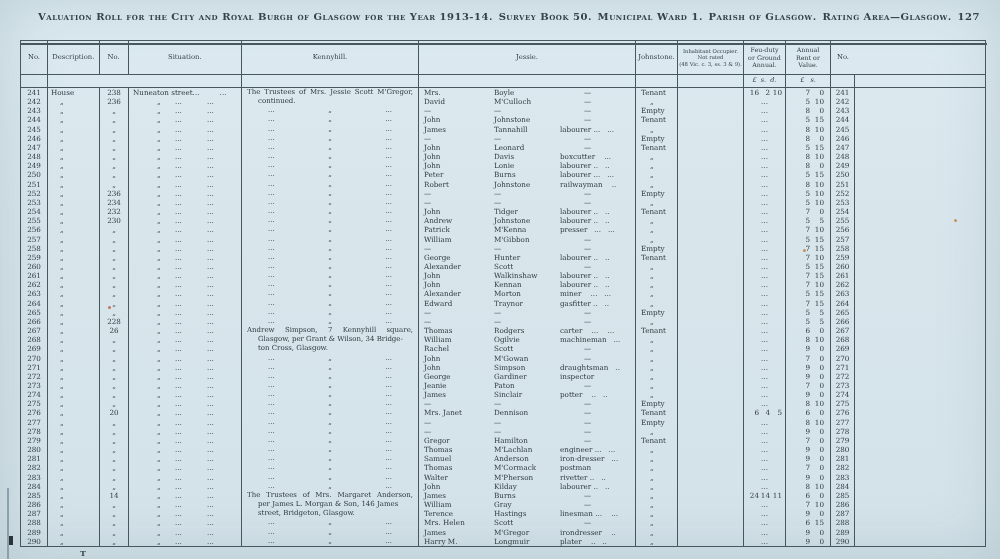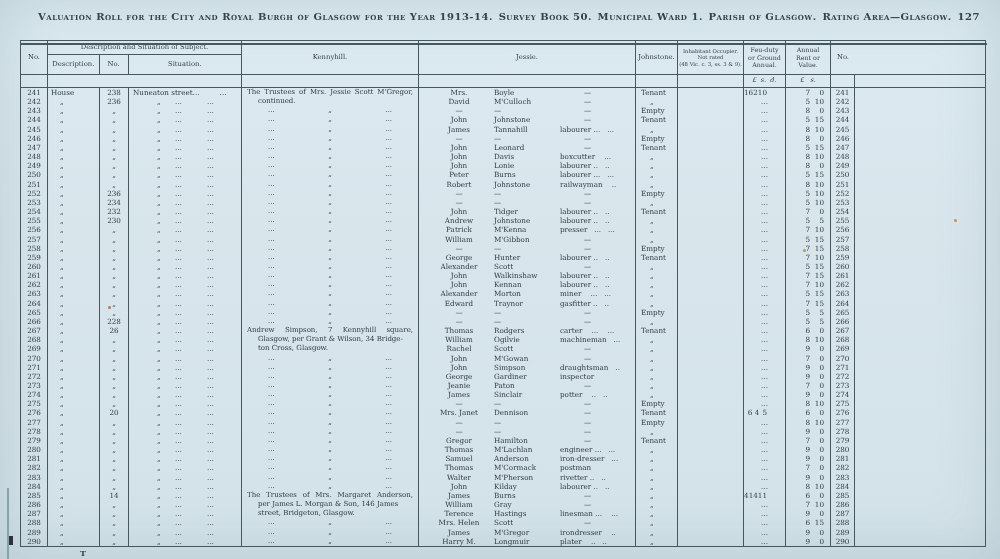--- a/index.html
+++ b/index.html
@@ -60,25 +60,25 @@
   .c-hno{ text-align:center; }
   .c-sit{ display:flex; }
   .sit-main{ flex:1; padding-left:4px; }
   .sit-main.dit{ padding-left:28px; }
   .sit-d1{ width:32px; } .sit-d2{ width:34px; }
   .c-prop{ font-size:7px; }
   .c-prop.just{ padding:0 5px; text-align:justify; text-align-last:justify; }
   .c-prop.ind{ padding-left:16px; }
   .c-prop.dit{ display:flex; justify-content:space-between; padding:0 26px; }
   .c-ten{ display:flex; padding-left:5px; }
-  .t1{ width:70px;text-align:center; } .t2{ width:66px; } .t3{ flex:1; }
+  .t1{ width:70px; } .t2{ width:66px; } .t3{ flex:1; }
   .t3.dash3{ padding-left:24px; }
   .c-occ{ padding-left:5px; }
   .c-occ.dit{ padding-left:14px; }
-  .c-feu{ display:flex; justify-content:flex-end; padding-right:18px; }
+  .c-feu{ display:flex; justify-content:flex-end; padding-right:3px; }
   .c-feu.empty{ justify-content:center; padding-right:0; }
   .f1{ width:13px; text-align:right; } .f2{ width:11px; text-align:right; } .f3{ width:12px; text-align:right; }
   .c-rent{ display:flex; justify-content:flex-end; padding-right:6px; }
   .r1{ width:16px; text-align:right; } .r2{ width:14px; text-align:right; }
   .c-no2{ text-align:center; }
   
   .footer-mark{ position:absolute; left:80px; top:548px; font-size:8px; font-weight:700; color:#3a464d; }
   .edge-line{ position:absolute; left:7px; top:488px; width:1.5px; height:71px; background:#8aa0aa; }
   .edge-tick{ position:absolute; left:9px; top:536px; width:4px; height:9px; background:#2c3338; }
   .speck{ position:absolute; width:3px; height:3px; border-radius:50%; background:#c07a3a; opacity:.8; }
@@ -95,21 +95,20 @@
     <span>Parish of Glasgow.</span>
     <span>Rating Area—Glasgow.</span>
     <span>127</span>
   </div>
 
   <div class="tbl">
     <div class="thead">
       <div class="hrow">
         <div class="hc w-no">No.</div>
         <div class="hc hc-group">
-          <div class="group-title">Description and Situation of Subject.</div>
           <div class="group-sub">
             <div class="hc w-desc">Description.</div>
             <div class="hc w-hno">No.</div>
             <div class="hc w-sit" style="border-right:none">Situation.</div>
           </div>
         </div>
         <div class="hc w-prop">Kennyhill.</div>
         <div class="hc w-ten">Jessie.</div>
         <div class="hc w-occ">Johnstone.</div>
         <div class="hc w-inh hc-small">Inhabitant Occupier.

